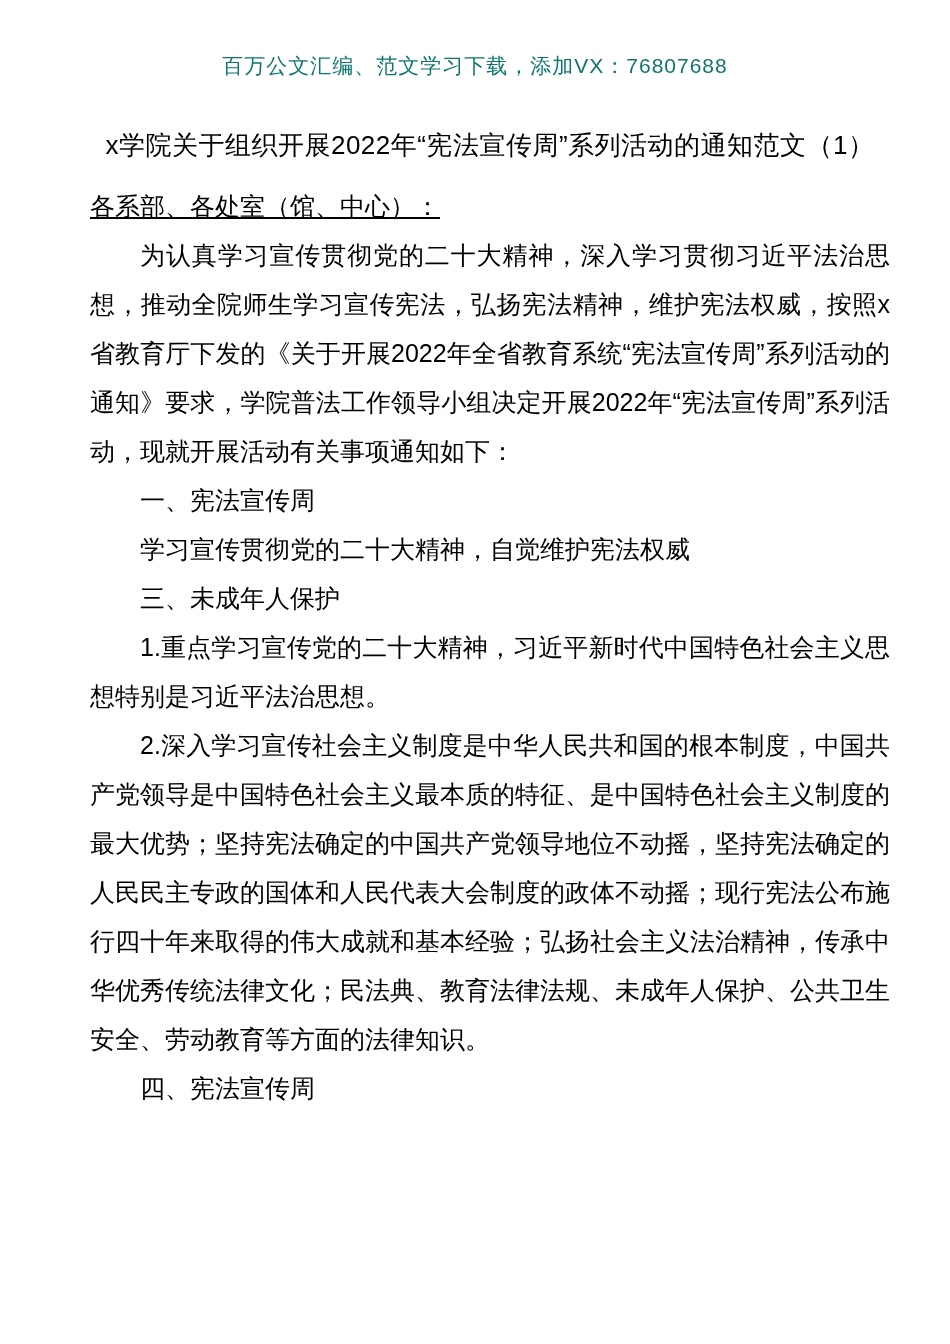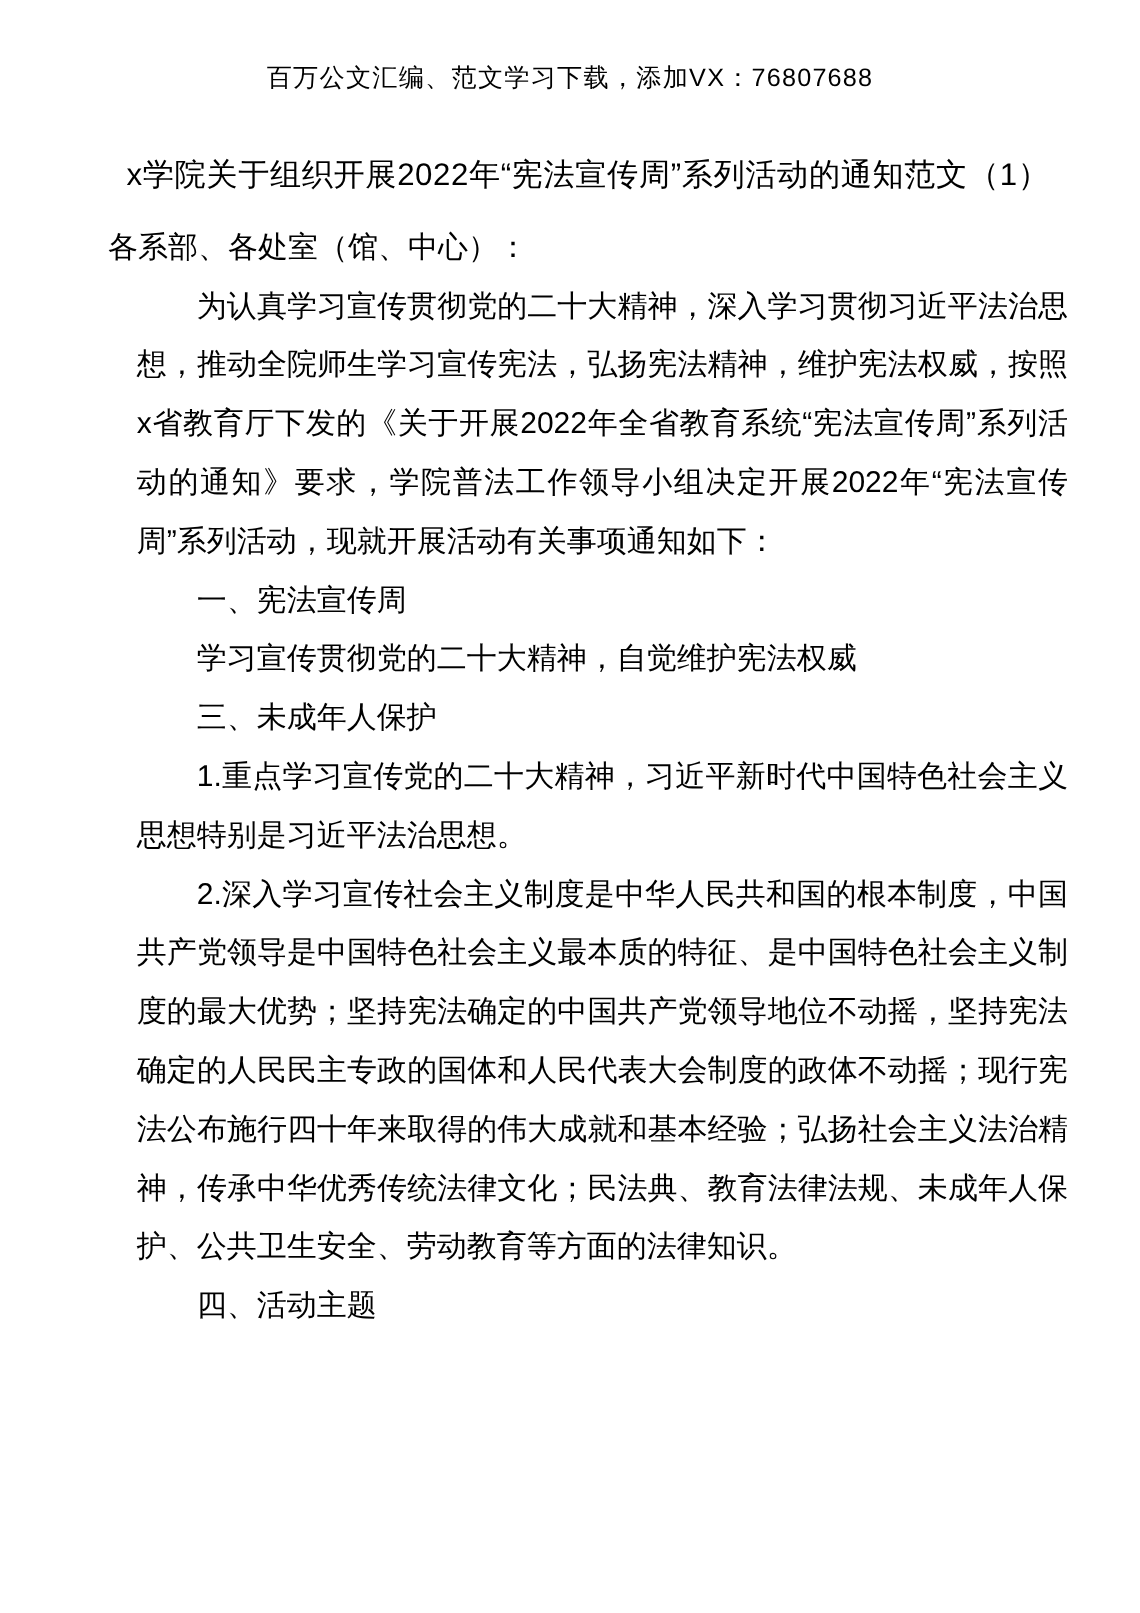--- a/index.html
+++ b/index.html
@@ -15,40 +15,40 @@
     position: relative;
     width: 950px;
     height: 1344px;
     background: #ffffff;
   }
   .promo {
     padding-top: 52px;
     text-align: center;
     font-size: 21px;
     line-height: 28px;
-    color: #000000;
+    color: #0f766e;
     letter-spacing: 1px;
   }
   .doc {
     padding: 0 60px 0 90px;
     font-size: 25px;
     line-height: 49px;
     text-align: justify;
   }
   .title {
     margin: 46px 0 0 0;
     text-align: center;
     font-size: 26px;
     font-weight: normal;
     line-height: 38px;
     letter-spacing: 0.5px;
   }
   .para { margin: 0; }
-  .salutation { margin-top: 18px; }
-  .indent { text-indent: 2em; margin-left: 24px; }
+  .salutation { margin-top: 18px; text-decoration: underline; }
+  .indent { text-indent: 2em; }
 </style>
 </head>
 <body>
 
 <div class="page">
 
   <div class="promo">
     <span>百万公文汇编、范文学习下载，添加VX：76807688</span>
   </div>
 
@@ -65,16 +65,16 @@
 
 
     <p class="para indent">学习宣传贯彻党的二十大精神，自觉维护宪法权威</p>
 
     <p class="para indent">三、未成年人保护</p>
 
     <p class="para indent">1.重点学习宣传党的二十大精神，习近平新时代中国特色社会主义思想特别是习近平法治思想。</p>
 
     <p class="para indent">2.深入学习宣传社会主义制度是中华人民共和国的根本制度，中国共产党领导是中国特色社会主义最本质的特征、是中国特色社会主义制度的最大优势；坚持宪法确定的中国共产党领导地位不动摇，坚持宪法确定的人民民主专政的国体和人民代表大会制度的政体不动摇；现行宪法公布施行四十年来取得的伟大成就和基本经验；弘扬社会主义法治精神，传承中华优秀传统法律文化；民法典、教育法律法规、未成年人保护、公共卫生安全、劳动教育等方面的法律知识。</p>
 
-    <p class="para indent">四、活动主题</p>
+    <p class="para indent">四、宪法宣传周</p>
 
   </div>
 </div>
 
 </body></html>

